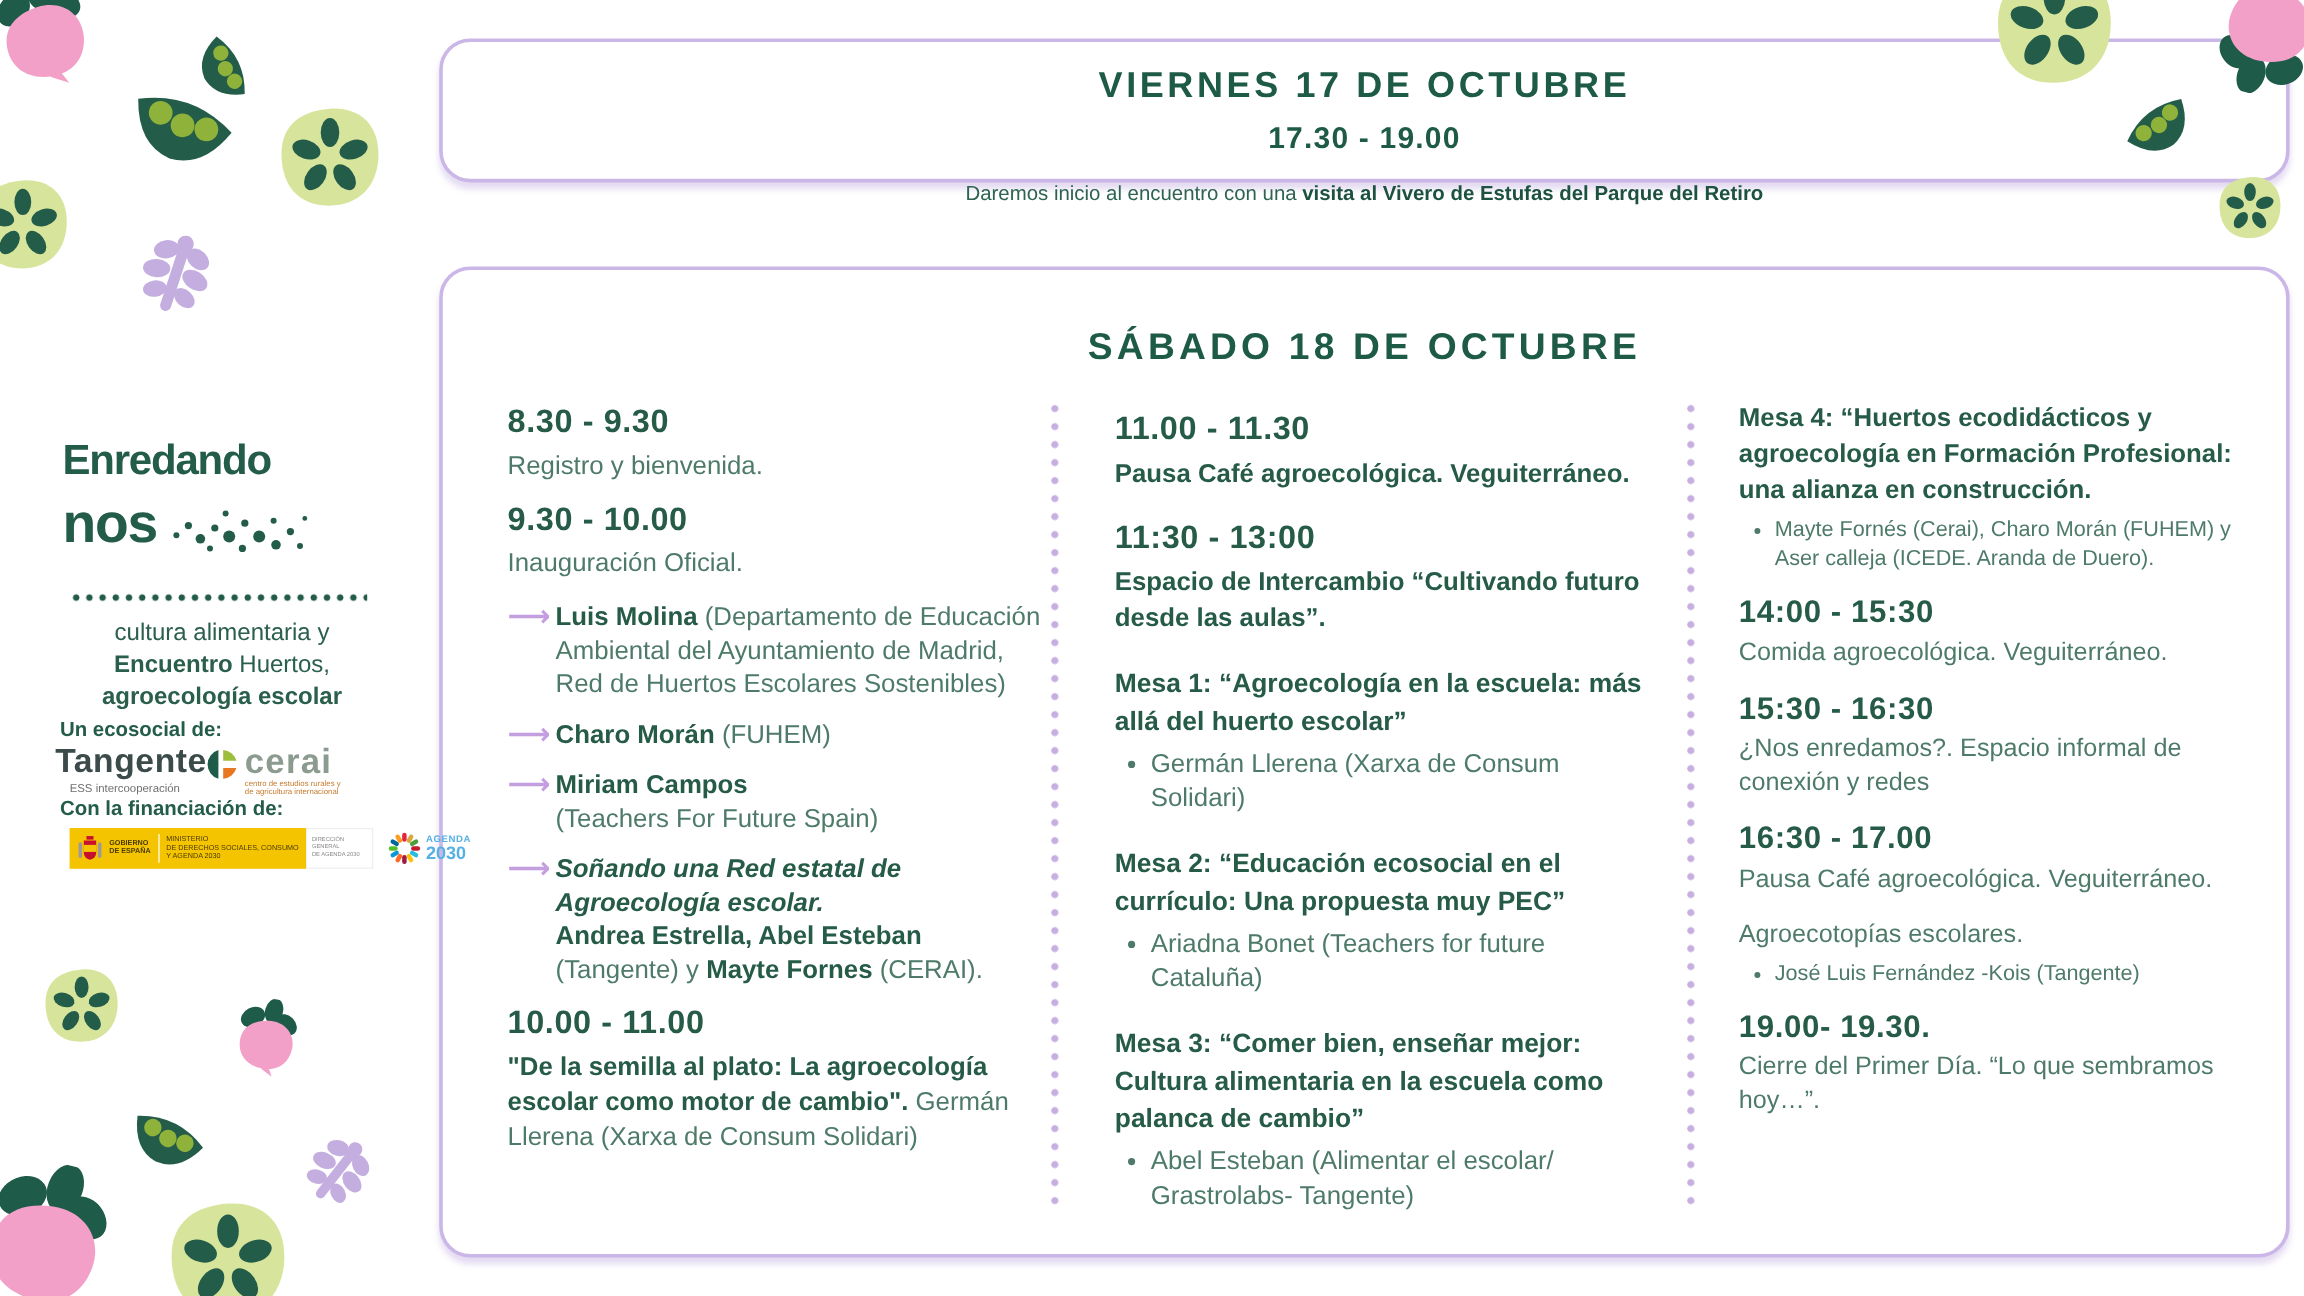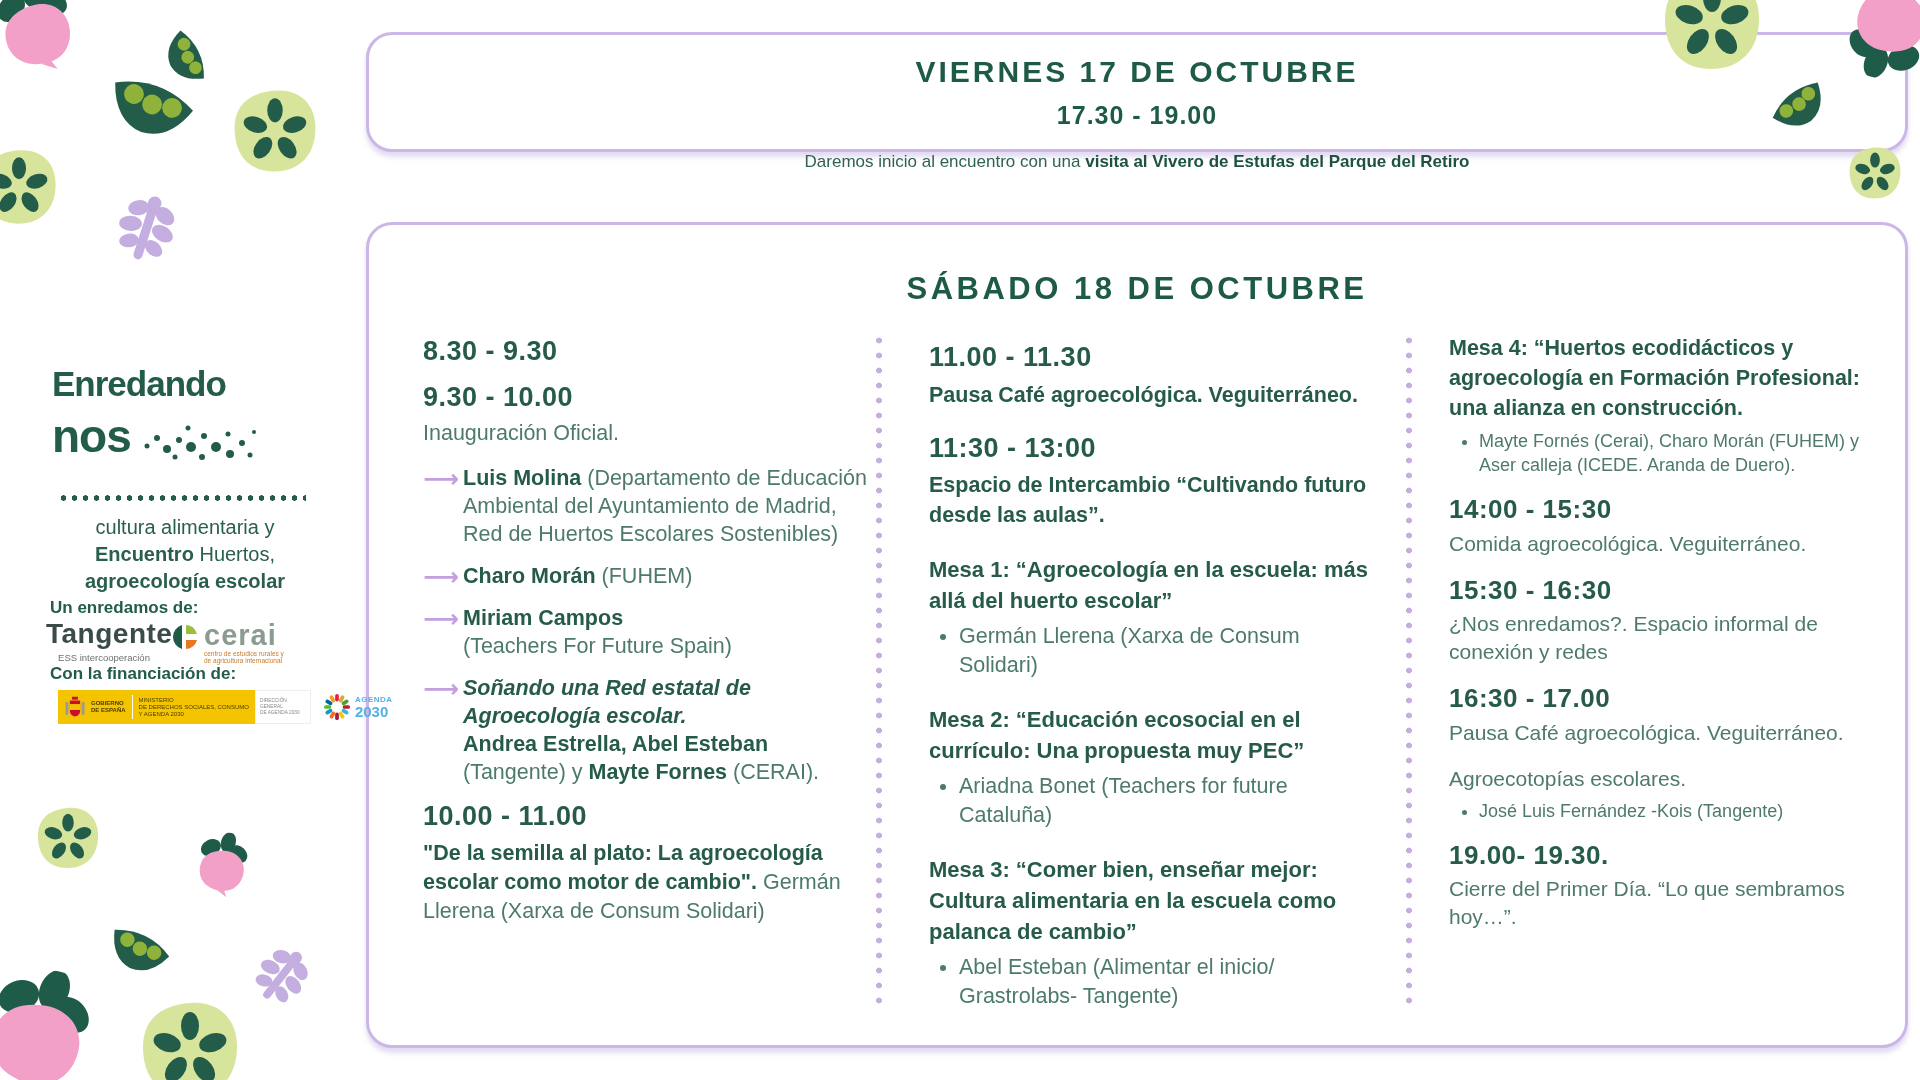--- a/index.html
+++ b/index.html
@@ -230,21 +230,21 @@
   </div>
 
   <div class="sidebar-el sep-dots"></div>
 
   <div class="sidebar-el tagline">
     <div><span>cultura alimentaria y</span></div>
     <div><span class="b">Encuentro</span><span> Huertos,</span></div>
     <div><span class="b">agroecología escolar</span></div>
   </div>
 
-  <div class="sidebar-el side-label project-label">Un enredamos de:</div>
+  <div class="sidebar-el side-label project-label">Un ecosocial de:</div>
 
   <div class="sidebar-el tangente-wrap">
     <div class="tangente-name">Tangente</div>
     <div class="tangente-sub">ESS intercooperación</div>
   </div>
 
   <div class="sidebar-el cerai-wrap">
     <svg width="30" height="30" viewBox="0 0 30 30">
       <path d="M12 3 A12.5 12.5 0 0 0 12 27 Z" fill="#1E5B48"></path>
       <path d="M16 3 A12.5 12.5 0 0 1 27 12 L16 12 Z" fill="#9DBE3A"></path>
@@ -306,20 +306,21 @@
     <div class="friday-desc"><span>Daremos inicio al encuentro con una </span><span class="b">visita al Vivero de Estufas del Parque del Retiro</span></div>
   </div>
 
   <div class="day-box saturday-box">
     <div class="day-title">SÁBADO 18 DE OCTUBRE</div>
     <div class="vdots v1"></div>
     <div class="vdots v2"></div>
     <div class="col col1">
         <div class="block">
           <h3 class="time">8.30 - 9.30</h3>
+          <p class="desc"><span>Registro y bienvenida.</span></p>
         </div>
         <div class="block">
           <h3 class="time">9.30 - 10.00</h3>
           <p class="desc"><span>Inauguración Oficial.</span></p>
         </div>
         <div class="block">
           <div class="arrow-item">
             <span class="arrow-glyph">⟶</span>
             <p class="desc"><span class="b">Luis Molina</span><span> (Departamento de Educación Ambiental del Ayuntamiento de Madrid, Red de Huertos Escolares Sostenibles)</span></p>
           </div>
@@ -361,21 +362,21 @@
         </div>
         <div class="block">
           <p class="mesa"><span>Mesa 2: “Educación ecosocial en el currículo: Una propuesta muy PEC”</span></p>
           <ul class="bullets">
             <li><span>Ariadna Bonet (Teachers for future Cataluña)</span></li>
           </ul>
         </div>
         <div class="block">
           <p class="mesa"><span>Mesa 3: “Comer bien, enseñar mejor: Cultura alimentaria en la escuela como palanca de cambio”</span></p>
           <ul class="bullets">
-            <li><span>Abel Esteban (Alimentar el inicio/ Grastrolabs- Tangente)</span></li>
+            <li><span>Abel Esteban (Alimentar el escolar/ Grastrolabs- Tangente)</span></li>
           </ul>
         </div>
       </div>
     <div class="col col3">
         <div class="block">
           <p class="mesa"><span>Mesa 4: “Huertos ecodidácticos y agroecología en Formación Profesional: una alianza en construcción.</span></p>
           <ul class="bullets">
             <li><span>Mayte Fornés (Cerai), Charo Morán (FUHEM) y Aser calleja (ICEDE. Aranda de Duero).</span></li>
           </ul>
         </div>

